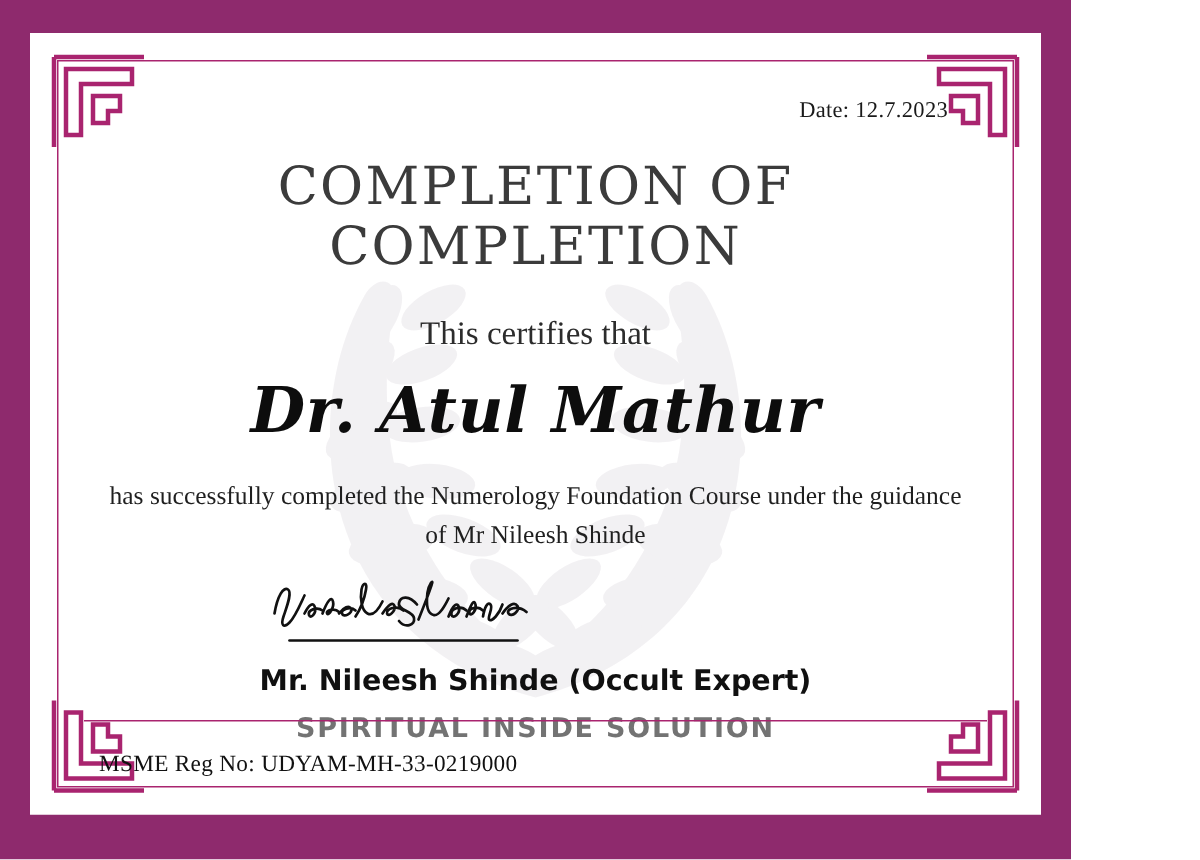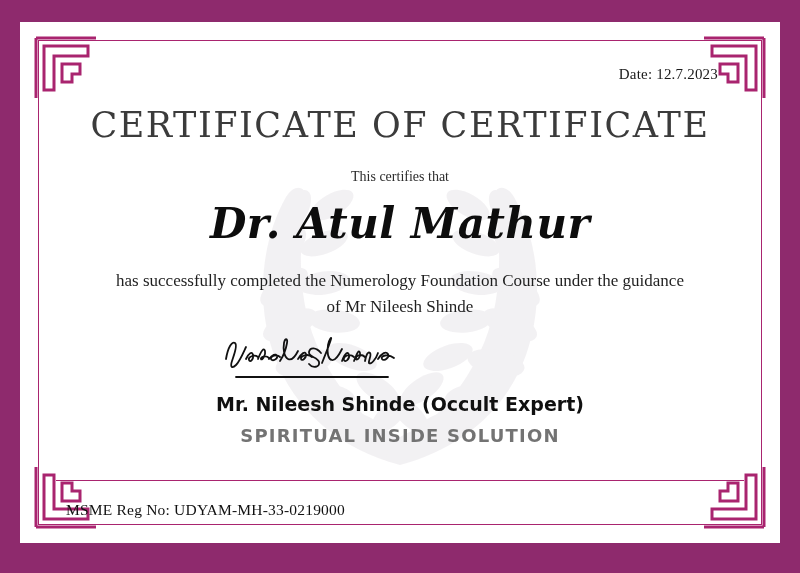--- a/index.html
+++ b/index.html
@@ -10,21 +10,21 @@
   body {
     width: 800px;
     height: 573px;
     overflow: hidden;
     font-family: "Liberation Serif", serif;
   }
 
   
   .certificate {
     position: relative;
-    width: 800px;
+    width: 714px;
     height: 573px;
     box-sizing: border-box;
     background: #ffffff;
     border-left: 20px solid #8e2a6d;
     border-right: 20px solid #8e2a6d;
     border-top: 22px solid #8e2a6d;
     border-bottom: 30px solid #8e2a6d;
   }
 
   .inner-white {
@@ -93,21 +93,21 @@
     font-size: 35px;
     letter-spacing: 1.5px;
     color: #3b3b3b;
     font-weight: 400;
     text-align: center;
     font-family: "DejaVu Serif", serif;
   }
 
   .certifies {
     margin-top: 24px;
-    font-size: 14px;
+    font-size: 22px;
     color: #2c2c2c;
     text-align: center;
   }
 
   .recipient {
     margin-top: 14px;
     font-size: 42px;
     color: #0d0d0d;
     font-style: italic;
     font-family: "DejaVu Serif", serif;
@@ -259,21 +259,21 @@
       <g fill="none" stroke="#a9246f" stroke-width="3">
         <path d="M2 2 H62"></path>
         <path d="M2 2 V62"></path>
         <path d="M10 10 H54 V20 H20 V54 H10 Z"></path>
         <path d="M28 28 H46 V38 H38 V46 H28 Z"></path>
       </g>
     </svg>
 
     <div class="content">
       <div class="date-line">Date: 12.7.2023</div>
-      <div class="title">CERTIFICATE OF CERTIFICATE</div>
+      <div class="title">COMPLETION OF COMPLETION</div>
       <div class="certifies">This certifies that</div>
       <div class="recipient">Dr. Atul Mathur</div>
       <div class="description">has successfully completed the Numerology Foundation Course under the guidance of Mr Nileesh Shinde</div>
 
       <div class="signature-block">
         <svg class="signature-img" viewBox="0 0 190 56" aria-hidden="true">
           <g fill="none" stroke="#111111" stroke-width="1.8" stroke-linecap="round" stroke-linejoin="round">
             <path d="M10 30 C12 18 16 12 19 14 C22 16 18 26 16 32 C14 38 16 40 20 36 C24 32 28 22 30 18"></path>
             <path d="M30 30 C33 24 36 22 37 26 C38 30 34 34 33 31 C32 28 38 25 42 28"></path>
             <path d="M42 30 C45 22 48 18 49 22 C50 26 46 32 45 30 C44 28 50 26 53 29"></path>

